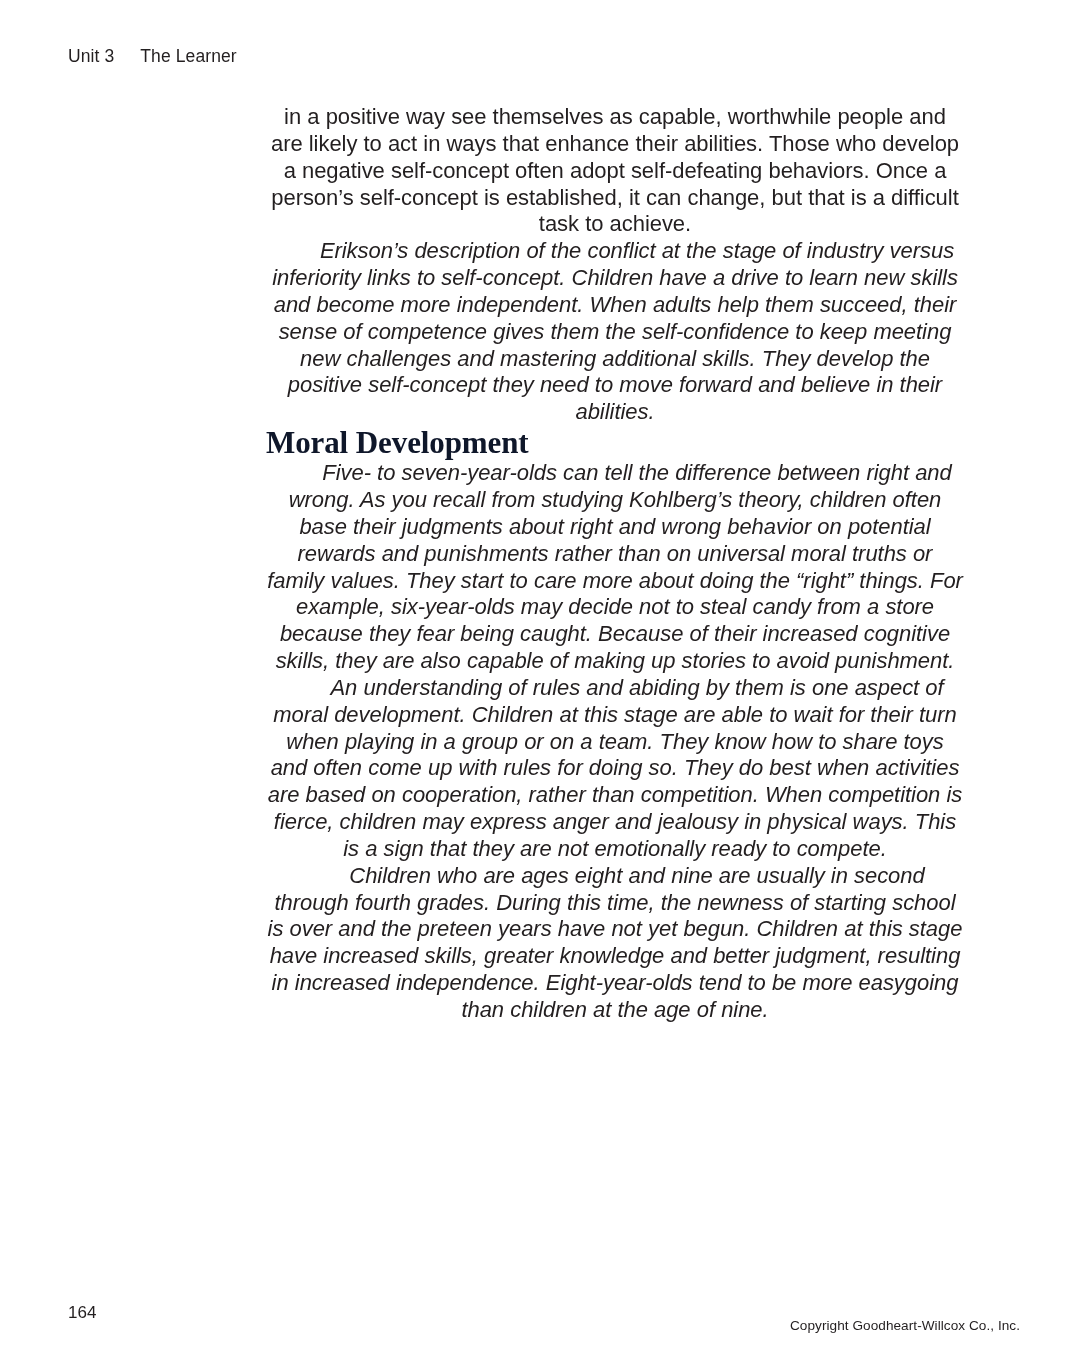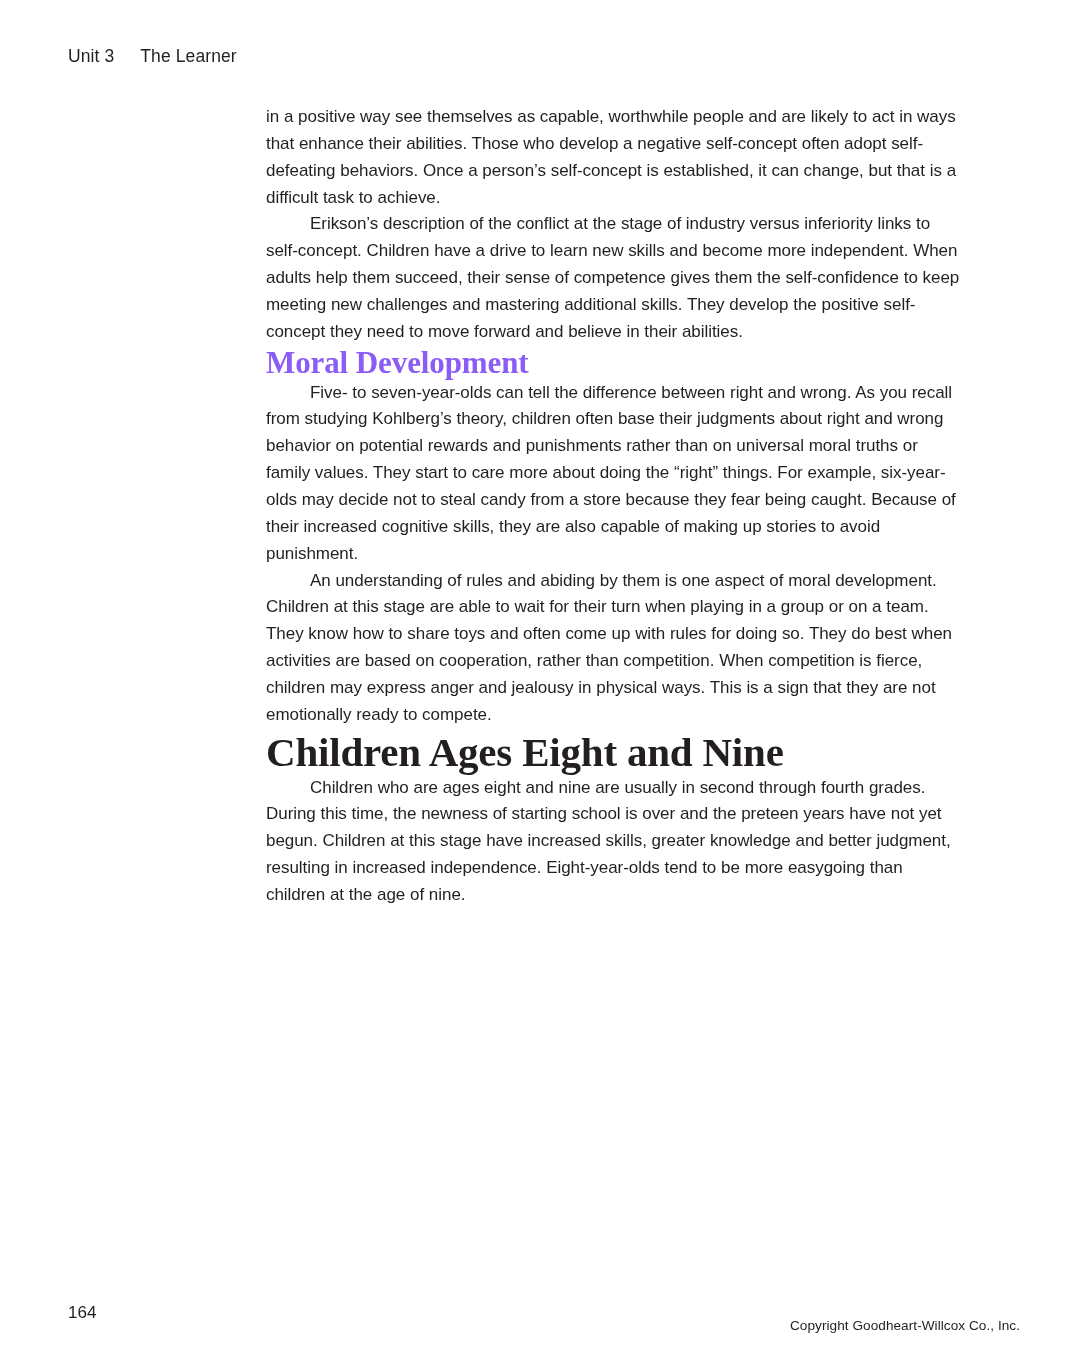--- a/index.html
+++ b/index.html
@@ -46,39 +46,40 @@
   
   .content-column {
     position: absolute;
     left: 266px;
     top: 104px;
     width: 698px;
   }
 
   p.body-text {
     margin: 0;
-    font-size: 17px;
+    font-size: 22px;
     line-height: 26.85px;
     color: #231f20;
-    text-align: left;
+    text-align: center;
     letter-spacing: -0.05px;
     word-spacing: 0.1px;
   }
   p.body-text.indented {
     text-indent: 44px;
+    font-style: italic;
   }
 
   
   h2.section-heading {
     margin: 0;
     font-family: "Liberation Serif", serif;
     font-weight: bold;
     font-size: 31px;
     line-height: 34px;
-    color: #8b5cf6;
+    color: #0f172a;
     letter-spacing: -0.1px;
   }
 
   
   h1.major-heading {
     margin: 0;
     font-family: "Liberation Serif", serif;
     font-weight: bold;
     font-size: 41px;
     line-height: 46px;
@@ -134,21 +135,20 @@
 
     <p class="body-text indented gap-paragraph">Erikson’s description of the conflict at the stage of industry versus inferiority links to self-concept. Children have a drive to learn new skills and become more independent. When adults help them succeed, their sense of competence gives them the self-confidence to keep meeting new challenges and mastering additional skills. They develop the positive self-concept they need to move forward and believe in their abilities.</p>
 
     <h2 class="section-heading gap-before-section-heading">Moral Development</h2>
 
 
     <p class="body-text indented gap-paragraph">Five- to seven-year-olds can tell the difference between right and wrong. As you recall from studying Kohlberg’s theory, children often base their judgments about right and wrong behavior on potential rewards and punishments rather than on universal moral truths or family values. They start to care more about doing the “right” things. For example, six-year-olds may decide not to steal candy from a store because they fear being caught. Because of their increased cognitive skills, they are also capable of making up stories to avoid punishment.</p>
 
     <p class="body-text indented gap-paragraph">An understanding of rules and abiding by them is one aspect of moral development. Children at this stage are able to wait for their turn when playing in a group or on a team. They know how to share toys and often come up with rules for doing so. They do best when activities are based on cooperation, rather than competition. When competition is fierce, children may express anger and jealousy in physical ways. This is a sign that they are not emotionally ready to compete.</p>
 
-    <h1 class="major-heading gap-before-major-heading">Children Ages Eight and Nine</h1>
 
     <p class="body-text indented gap-after-major-heading">Children who are ages eight and nine are usually in second through fourth grades. During this time, the newness of starting school is over and the preteen years have not yet begun. Children at this stage have increased skills, greater knowledge and better judgment, resulting in increased independence. Eight-year-olds tend to be more easygoing than children at the age of nine.</p>
 
   </div>
 
   <div class="footer">
     <span class="page-number">164</span>
     <span class="copyright">Copyright Goodheart-Willcox Co., Inc.</span>
   </div>
 

